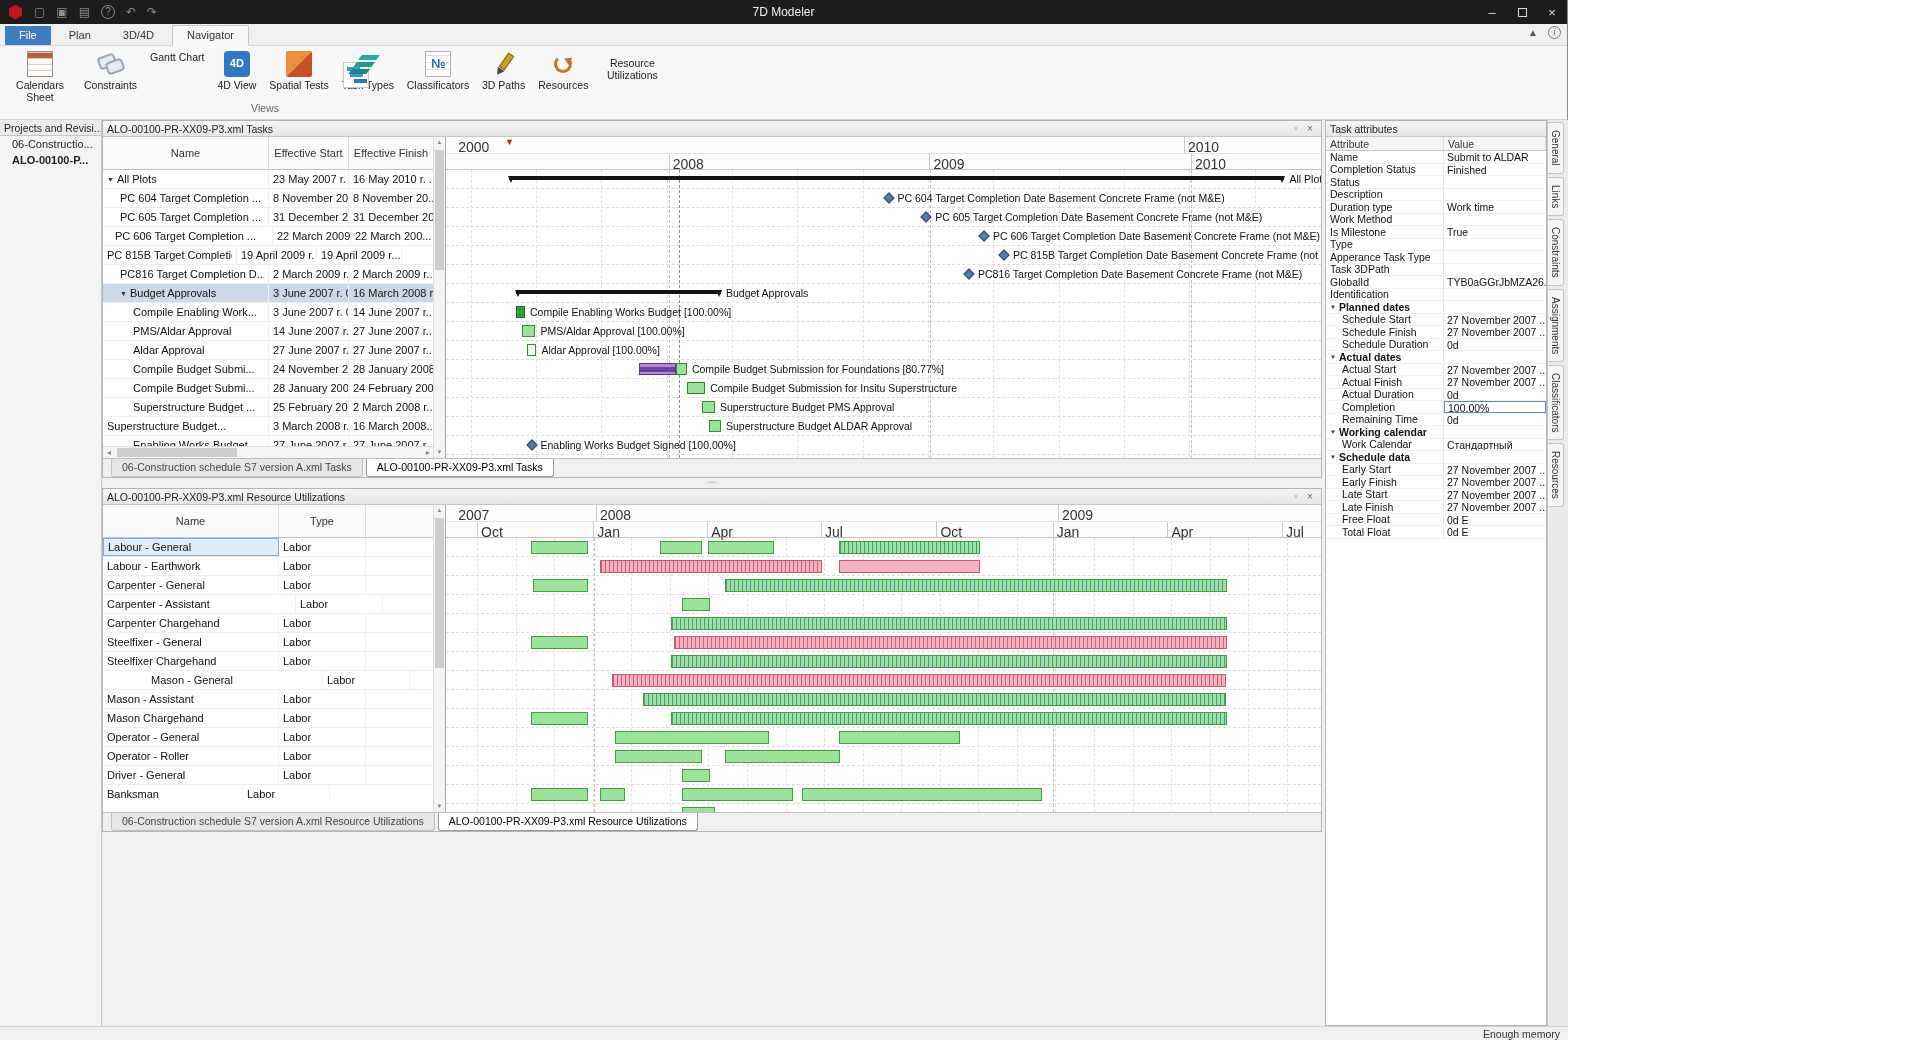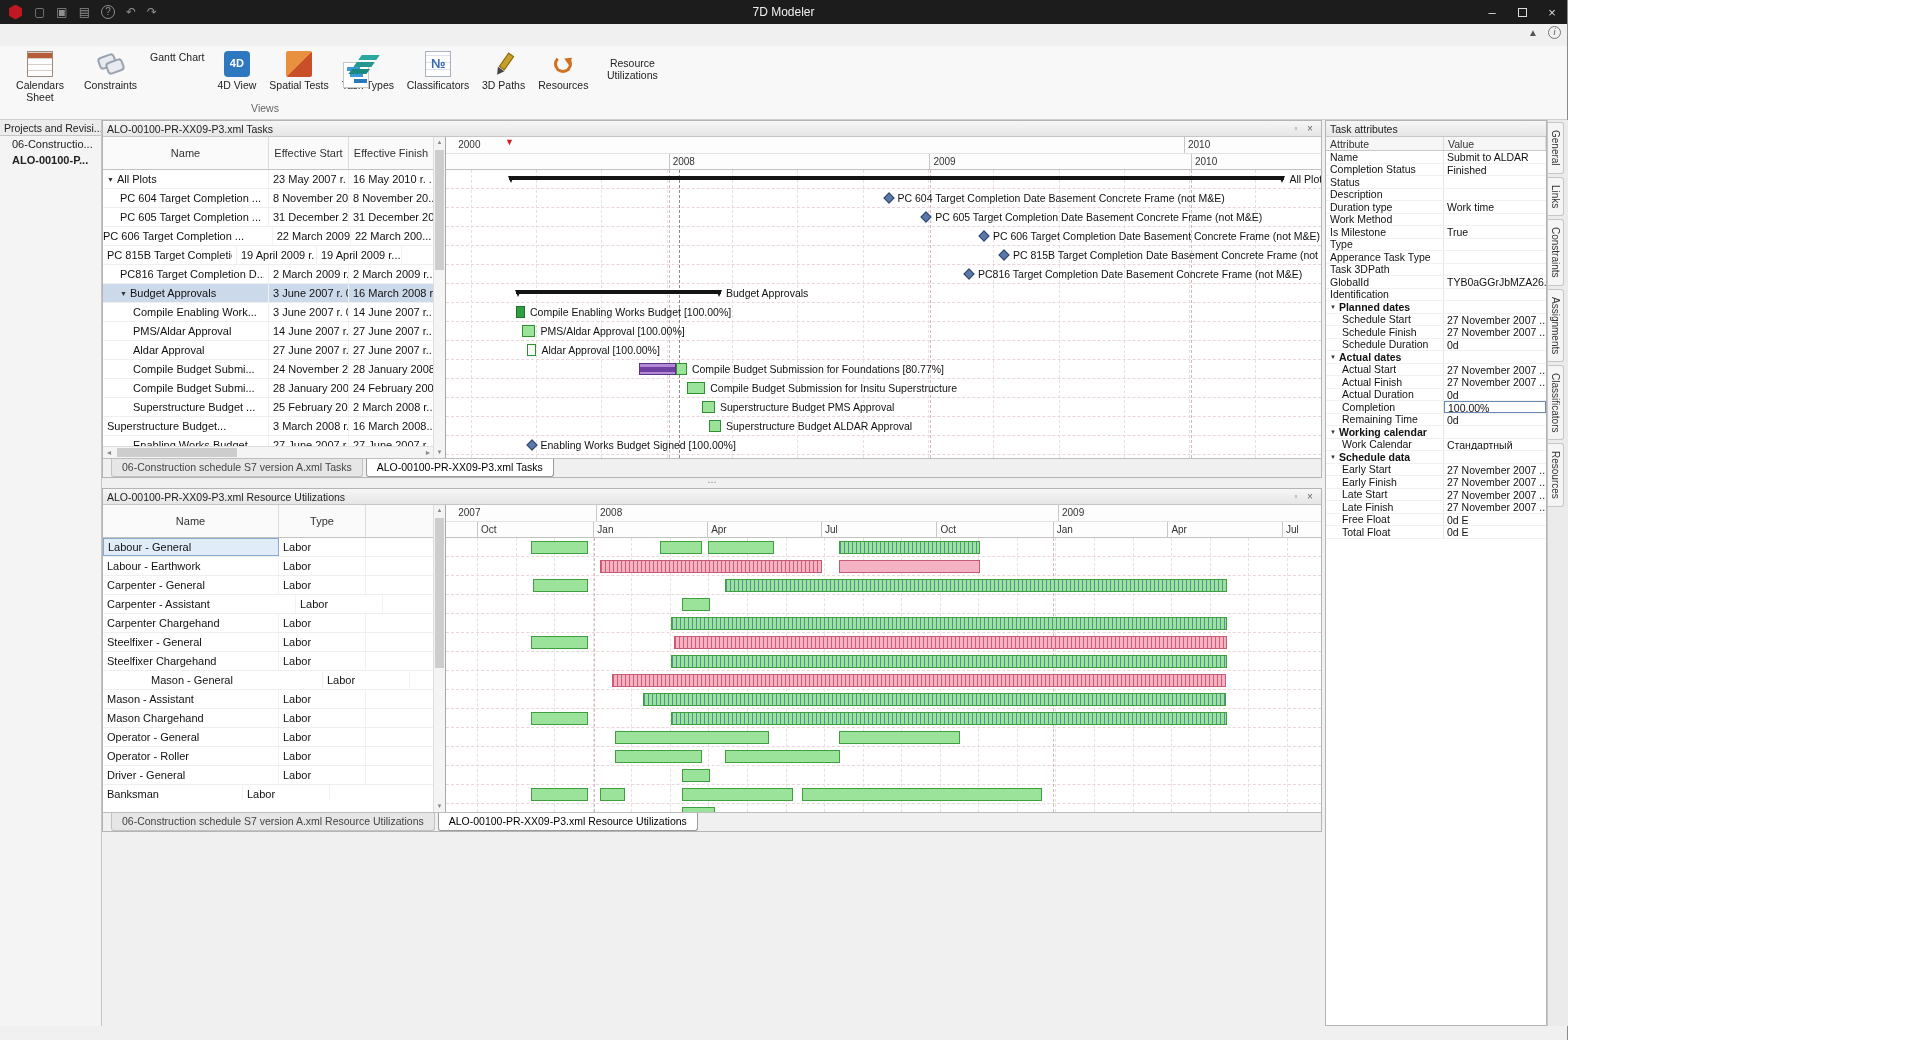--- a/index.html
+++ b/index.html
@@ -83,21 +83,21 @@
   .harr{position:absolute;top:0;font-size:7px;color:#888;line-height:12px;width:12px;text-align:center;}
   .harr.l{left:0;} .harr.r{right:0;}
   .hthumb{position:absolute;left:14px;top:1px;height:9px;width:120px;background:#cdcdcd;}
 
   
   .gantt{position:absolute;left:343px;top:16px;bottom:19px;right:0;background:#fff;overflow:hidden;}
   .gtimeline{position:absolute;left:0;top:0;right:0;height:33px;background:#fdfdfd;border-bottom:1px solid #c2c2c2;}
   .gtl-row{position:absolute;left:0;width:100%;height:17px;}
   .gtl-row.r1{top:0;border-bottom:1px solid #e2e2e2;}
   .gtl-row.r2{top:17px;height:16px;}
-  .gtl-label{position:absolute;top:2px;font-size:10px;color:#333;white-space:nowrap;}
+  .gtl-label{position:absolute;top:2px;font-size:14px;color:#333;white-space:nowrap;}
   .gtl-tick{position:absolute;top:0;height:100%;border-left:1px solid #c8c8c8;}
   .gstart{position:absolute;top:0;font-size:9px;color:#cc2020;line-height:10px;}
   .grows{position:absolute;left:0;right:0;top:33px;bottom:0;overflow:hidden;}
   .grow{height:19px;border-bottom:1px dashed #e7d7d7;}
   .vline{position:absolute;top:0;bottom:0;border-left:1px dashed #eedede;}
   .vline.y{border-left:1px dashed #cdbcbc;}
   .vline.dd{border-left:1px dashed #8a8a8a;}
   .gitem-layer{position:absolute;inset:0;}
   .gsummary{position:absolute;height:4px;background:var(--summary-black,#141414);}
   .gsummary::before,.gsummary::after{content:"";position:absolute;top:0;width:0;border-top:7px solid var(--summary-black,#141414);border-left:3px solid transparent;border-right:3px solid transparent;}
@@ -160,20 +160,28 @@
     <div class="tb-title">7D Modeler</div>
     <div class="tb-right">
       <div class="wbtn">–</div>
       <div class="wbtn">
           <span class="maxsq"></span>
         </div>
       <div class="wbtn">×</div>
     </div>
   </div>
 
+  <div id="tabrow">
+    <div class="rtabs">
+        <div class="rtab file">File</div>
+        <div class="rtab">Plan</div>
+        <div class="rtab">3D/4D</div>
+        <div class="rtab active">Navigator</div>
+      </div>
+  </div>
   <div class="tabrow-right">
     <span class="tri-up">▲</span>
     <span class="info-ic">i</span>
   </div>
 
   <div id="ribbon">
     <div id="ribbon-buttons">
         <div class="rbtn">
           <div class="ric calendar"></div>
           <div class="rlab">Calendars Sheet</div>
@@ -257,21 +265,21 @@
             <div class="td" style="width: 85px;">8 November 20...</div>
           </div>
           <div class="trow">
             <div class="td" style="width: 166px; padding-left: 17px;">
               <div class="tdtext">PC 605 Target Completion ...</div>
             </div>
             <div class="td" style="width: 80px;">31 December 20...</div>
             <div class="td" style="width: 85px;">31 December 20...</div>
           </div>
           <div class="trow">
-            <div class="td" style="width: 174px; padding-left: 0;">
+            <div class="td" style="width: 174px; padding-left: 12px;">
               <div class="tdtext">PC 606 Target Completion ...</div>
             </div>
             <div class="td" style="width: 80px;">22 March 2009 r...</div>
             <div class="td" style="width: 85px;">22 March 200...</div>
           </div>
           <div class="trow">
             <div class="td" style="width: 134px; padding-left: 4px;">
               <div class="tdtext">PC 815B Target Completion...</div>
             </div>
             <div class="td" style="width: 80px;">19 April 2009 r. ...</div>
@@ -854,14 +862,17 @@
 
   <div id="vtabs">
       <div class="vtab">General</div>
       <div class="vtab">Links</div>
       <div class="vtab">Constraints</div>
       <div class="vtab">Assignments</div>
       <div class="vtab">Classificators</div>
       <div class="vtab">Resources</div>
     </div>
 
+  <div id="statusbar">
+    <span>Enough memory</span>
+  </div>
 
 </div>
 
 </body></html>

